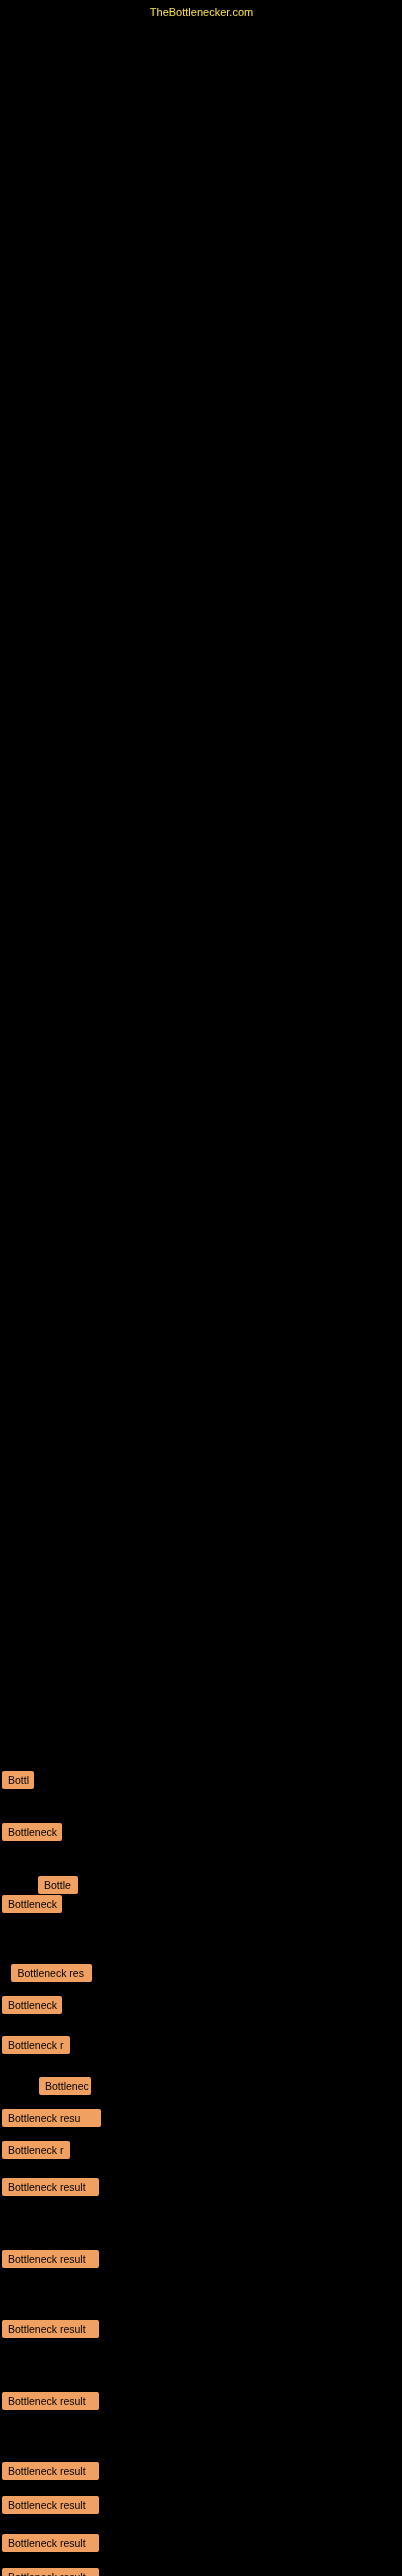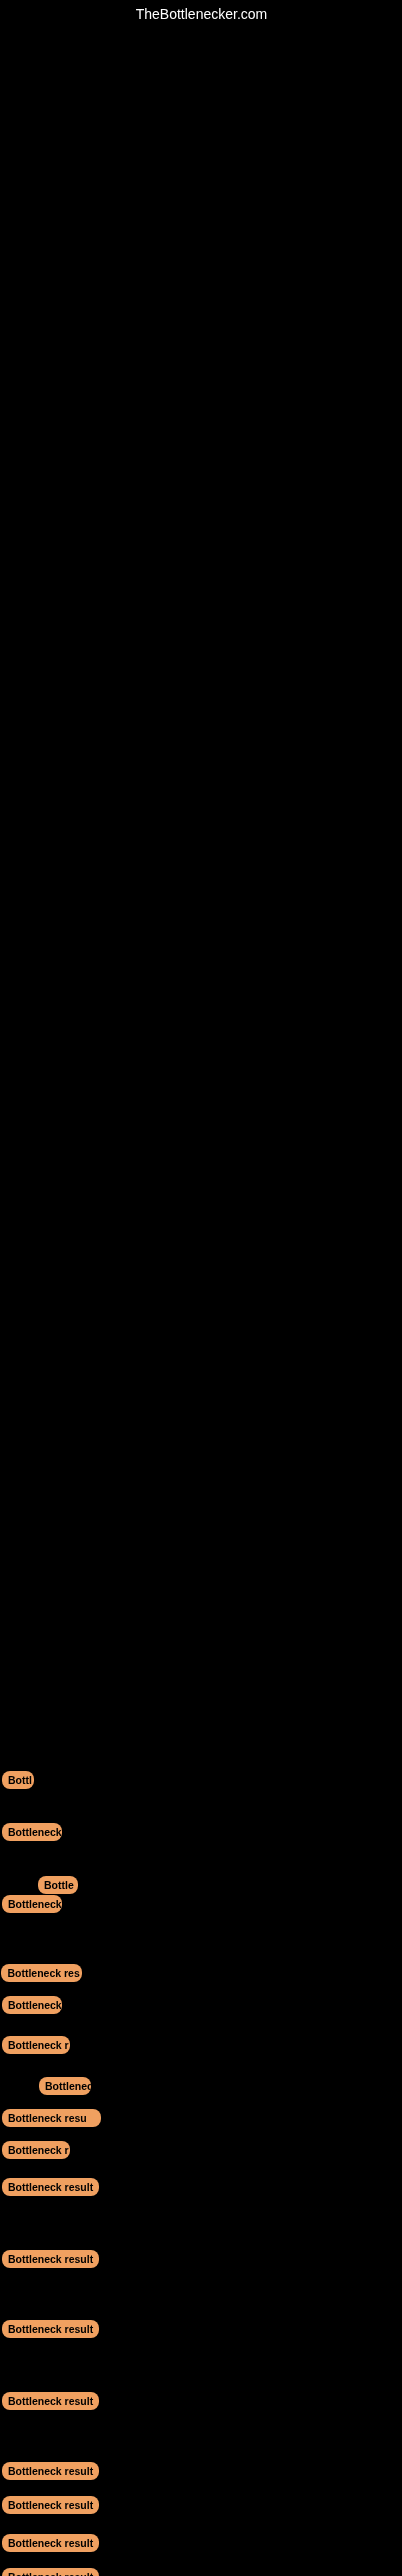--- a/index.html
+++ b/index.html
@@ -10,22 +10,22 @@
 
     body {
       width: 403px;
       min-height: 2576px;
       background-color: #000000;
       font-family: Arial, sans-serif;
       position: relative;
     }
 
     .site-title {
-      color: #ffffff;
-      font-size: 14px;
+      color: #fde047;
+      font-size: 11px;
       text-align: center;
       padding-top: 6.4px;
       position: absolute;
       top: 0;
       left: 0;
       right: 0;
     }
 
     .content-area {
       position: absolute;
@@ -33,39 +33,39 @@
       left: 0;
       right: 0;
       bottom: 0;
     }
 
     .bottleneck-item {
       position: absolute;
       background-color: #f0a060;
       color: #000000;
       font-size: 10.5px;
-      font-weight: bold;
+      font-weight: normal;
       padding: 3.2px 6.4px;
-      border-radius: 8px;
+      border-radius: 2px;
       white-space: nowrap;
       overflow: hidden;
     }
   </style>
 </head>
 <body>
 
 <div class="content-area">
   <div class="site-title">TheBottlenecker.com</div>
 
   <div id="items-container">
       <div class="bottleneck-item" style="top: 1771px; left: 1.6px; width: 32px;">Bottl</div>
       <div class="bottleneck-item" style="top: 1823px; left: 1.6px; width: 60px;">Bottleneck</div>
       <div class="bottleneck-item" style="top: 1876px; left: 1.6px; width: 40px; margin-left: 36px;">Bottle</div>
       <div class="bottleneck-item" style="top: 1895px; left: 1.6px; width: 60px;">Bottleneck</div>
-      <div class="bottleneck-item" style="top: 1964px; left: 1px; width: 81px;">Bottleneck res</div>
+      <div class="bottleneck-item" style="top: 1964px; left: 11px; width: 81px;">Bottleneck res</div>
       <div class="bottleneck-item" style="top: 1996px; left: 1.6px; width: 60px;">Bottleneck</div>
       <div class="bottleneck-item" style="top: 2036px; left: 1.6px; width: 68px;">Bottleneck r</div>
       <div class="bottleneck-item" style="top: 2077px; left: 1.6px; width: 52px; margin-left: 37px;">Bottlenec</div>
       <div class="bottleneck-item" style="top: 2109px; left: 1.6px; width: 99px;">Bottleneck resu</div>
       <div class="bottleneck-item" style="top: 2141px; left: 1.6px; width: 68px;">Bottleneck r</div>
       <div class="bottleneck-item" style="top: 2178px; left: 1.6px; width: 97px;">Bottleneck result</div>
       <div class="bottleneck-item" style="top: 2250px; left: 1.6px; width: 97px;">Bottleneck result</div>
       <div class="bottleneck-item" style="top: 2320px; left: 1.6px; width: 97px;">Bottleneck result</div>
       <div class="bottleneck-item" style="top: 2392px; left: 1.6px; width: 97px;">Bottleneck result</div>
       <div class="bottleneck-item" style="top: 2462px; left: 1.6px; width: 97px;">Bottleneck result</div>

